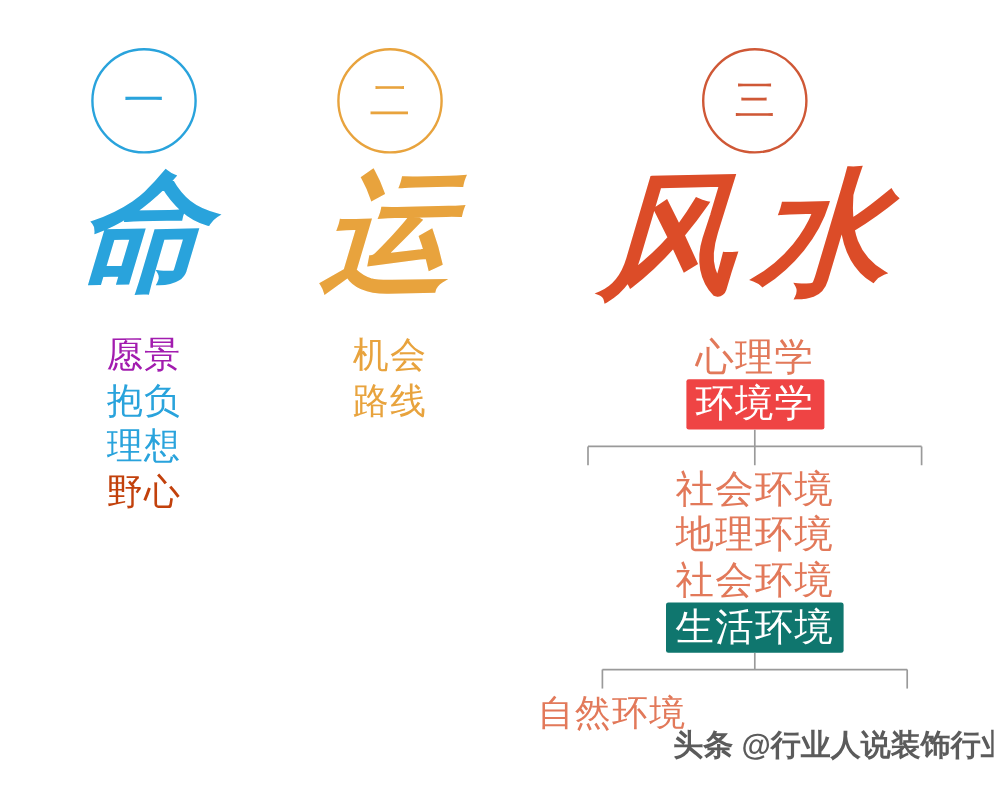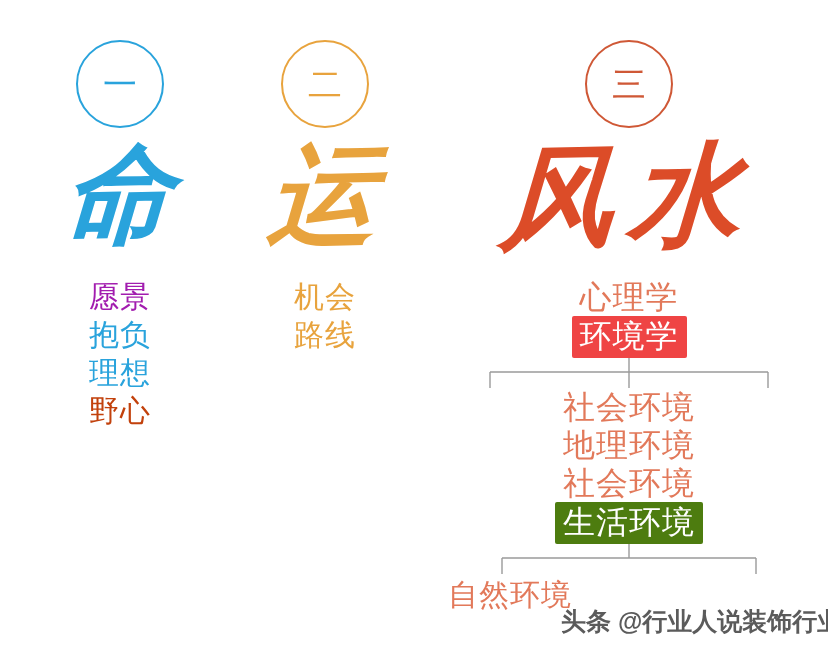--- a/index.html
+++ b/index.html
@@ -230,21 +230,21 @@
       <div class="node-row">
         <span class="node" style="color:#E2795A">社会环境</span>
       </div>
       <div class="node-row">
         <span class="node" style="color:#E2795A">地理环境</span>
       </div>
       <div class="node-row">
         <span class="node" style="color:#E2795A">社会环境</span>
       </div>
       <div class="node-row">
-        <span class="node hl" style="background:#4d7c0f">生活环境</span>
+        <span class="node hl" style="background:#0f766e">生活环境</span>
       </div>
 
       <svg class="connector" viewBox="0 0 398 30" preserveAspectRatio="none">
         <line x1="199" y1="0" x2="199" y2="14"></line>
         <line x1="72" y1="14" x2="326" y2="14"></line>
         <line x1="72" y1="14" x2="72" y2="30"></line>
         <line x1="326" y1="14" x2="326" y2="30"></line>
       </svg>
 
       <div class="leafrow">

